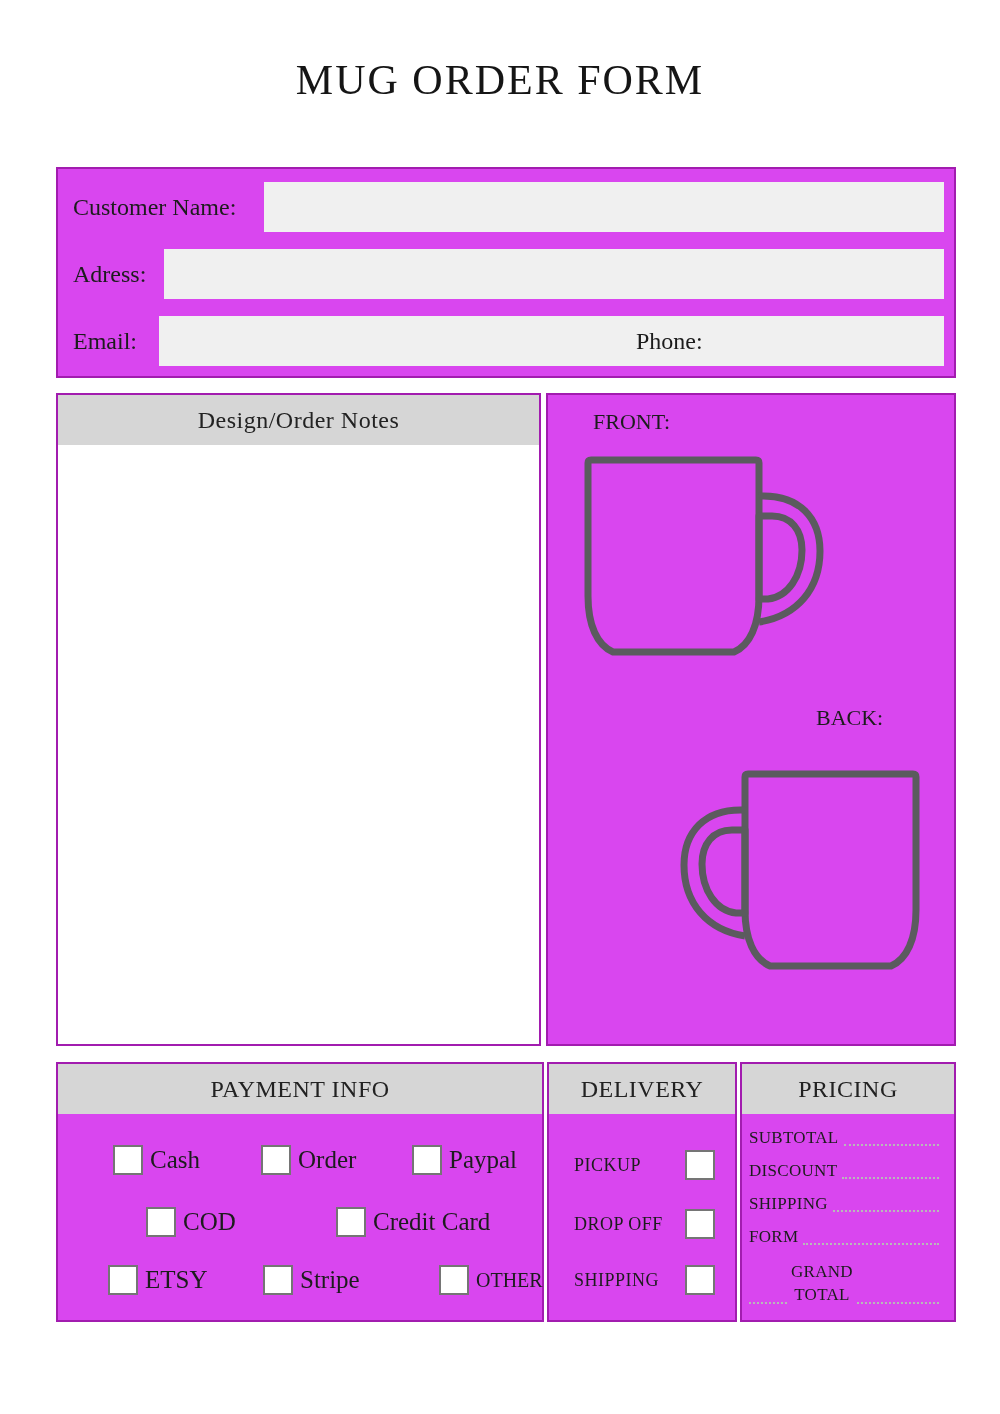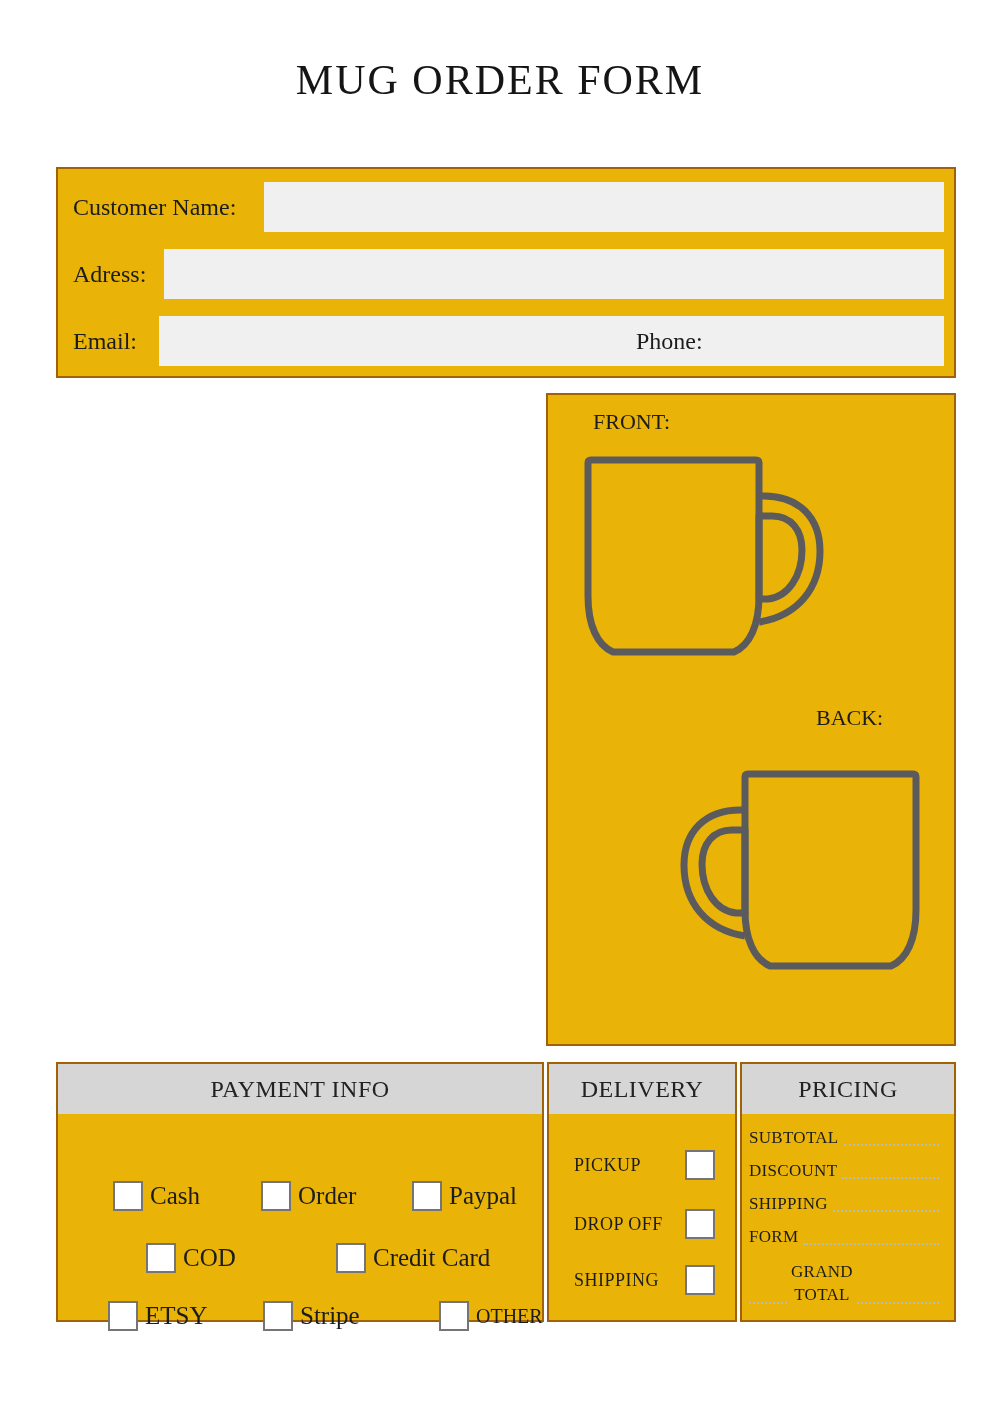--- a/index.html
+++ b/index.html
@@ -8,21 +8,21 @@
     position:relative; width:1000px; height:1414px; background:#ffffff;
     font-family:"Liberation Serif", "DejaVu Serif", serif; color:#1c1c1c;
     overflow:hidden; margin:0 auto;
   }
   .title {
     position:absolute; top:56px; left:0; width:100%;
     text-align:center; font-size:42px; letter-spacing:2px; font-weight:400;
     color:#151515;
   }
   .box {
-    position:absolute; background:#eab308; border:2px solid #a16207;
+    position:absolute; background:#d946ef; border:2px solid #a21caf;
   }
   .field {
     position:absolute; background:#f0f0f0; height:50px;
   }
   .lbl {
     position:absolute; font-size:24px; line-height:28px; color:#1c1c1c; white-space:nowrap;
   }
   .sec-header {
     position:absolute; top:0; left:0; right:0; height:50px;
     background:#d6d6d6; display:flex; align-items:center; justify-content:center;
@@ -32,21 +32,21 @@
     position:absolute; top:50px; left:0; right:0; bottom:0; background:#ffffff;
   }
   .small-lbl { position:absolute; font-size:22px; color:#1c1c1c; white-space:nowrap; }
   .mug { position:absolute; }
   .cb {
     width:30px; height:30px; background:#ffffff; border:2px solid #757575;
     flex:0 0 auto; display:inline-block;
   }
   .opt {
     position:absolute; display:flex; align-items:center; gap:7px;
-    font-size:25px; line-height:30px; white-space:nowrap;margin-top:36px;
+    font-size:25px; line-height:30px; white-space:nowrap;
   }
   .opt.small-text { font-size:20px; }
   .d-row {
     position:absolute; left:25px; right:20px; height:30px;
     display:flex; align-items:center; justify-content:space-between;
     font-size:18px; letter-spacing:0.5px; white-space:nowrap;
   }
   .p-row {
     position:absolute; left:7px; right:15px; height:22px;
     display:flex; align-items:flex-end; font-size:17px; letter-spacing:0.3px;
@@ -75,20 +75,24 @@
     <div class="field" style="left:206px; top:13px; width:680px;"></div>
 
     <span class="lbl" style="left:15px; top:91px;">Adress:</span>
     <div class="field" style="left:106px; top:80px; width:780px;"></div>
 
     <span class="lbl" style="left:15px; top:158px;">Email:</span>
     <div class="field" style="left:101px; top:147px; width:785px;"></div>
     <span class="lbl" style="left:578px; top:158px;">Phone:</span>
   </div>
 
+  <div class="box" style="left:56px; top:393px; width:485px; height:653px;">
+    <div class="sec-header">Design/Order Notes</div>
+    <div class="notes-area"></div>
+  </div>
 
   <div class="box" style="left:546px; top:393px; width:410px; height:653px;">
     <span class="small-lbl" style="left:45px; top:14px;">FRONT:</span>
 
     <svg class="mug" style="left:28px; top:58px;" width="250" height="212" viewBox="0 0 250 212">
       <g fill="none" stroke="#5b5b5e" stroke-width="7" stroke-linejoin="round" stroke-linecap="butt">
         <path d="M12,10 Q12,7 15,7 L180,7 Q183,7 183,10 L183,143 C183,172 174,192 158,199 L37,199 C21,192 12,172 12,143 Z"></path>
         <path d="M183,43 C224,41 244,66 244,98 C244,136 221,163 183,169"></path>
         <path d="M183,63 L196,63 C215,63 226,77 226,97 C226,123 212,144 192,146 L183,146 Z"></path>
       </g>

